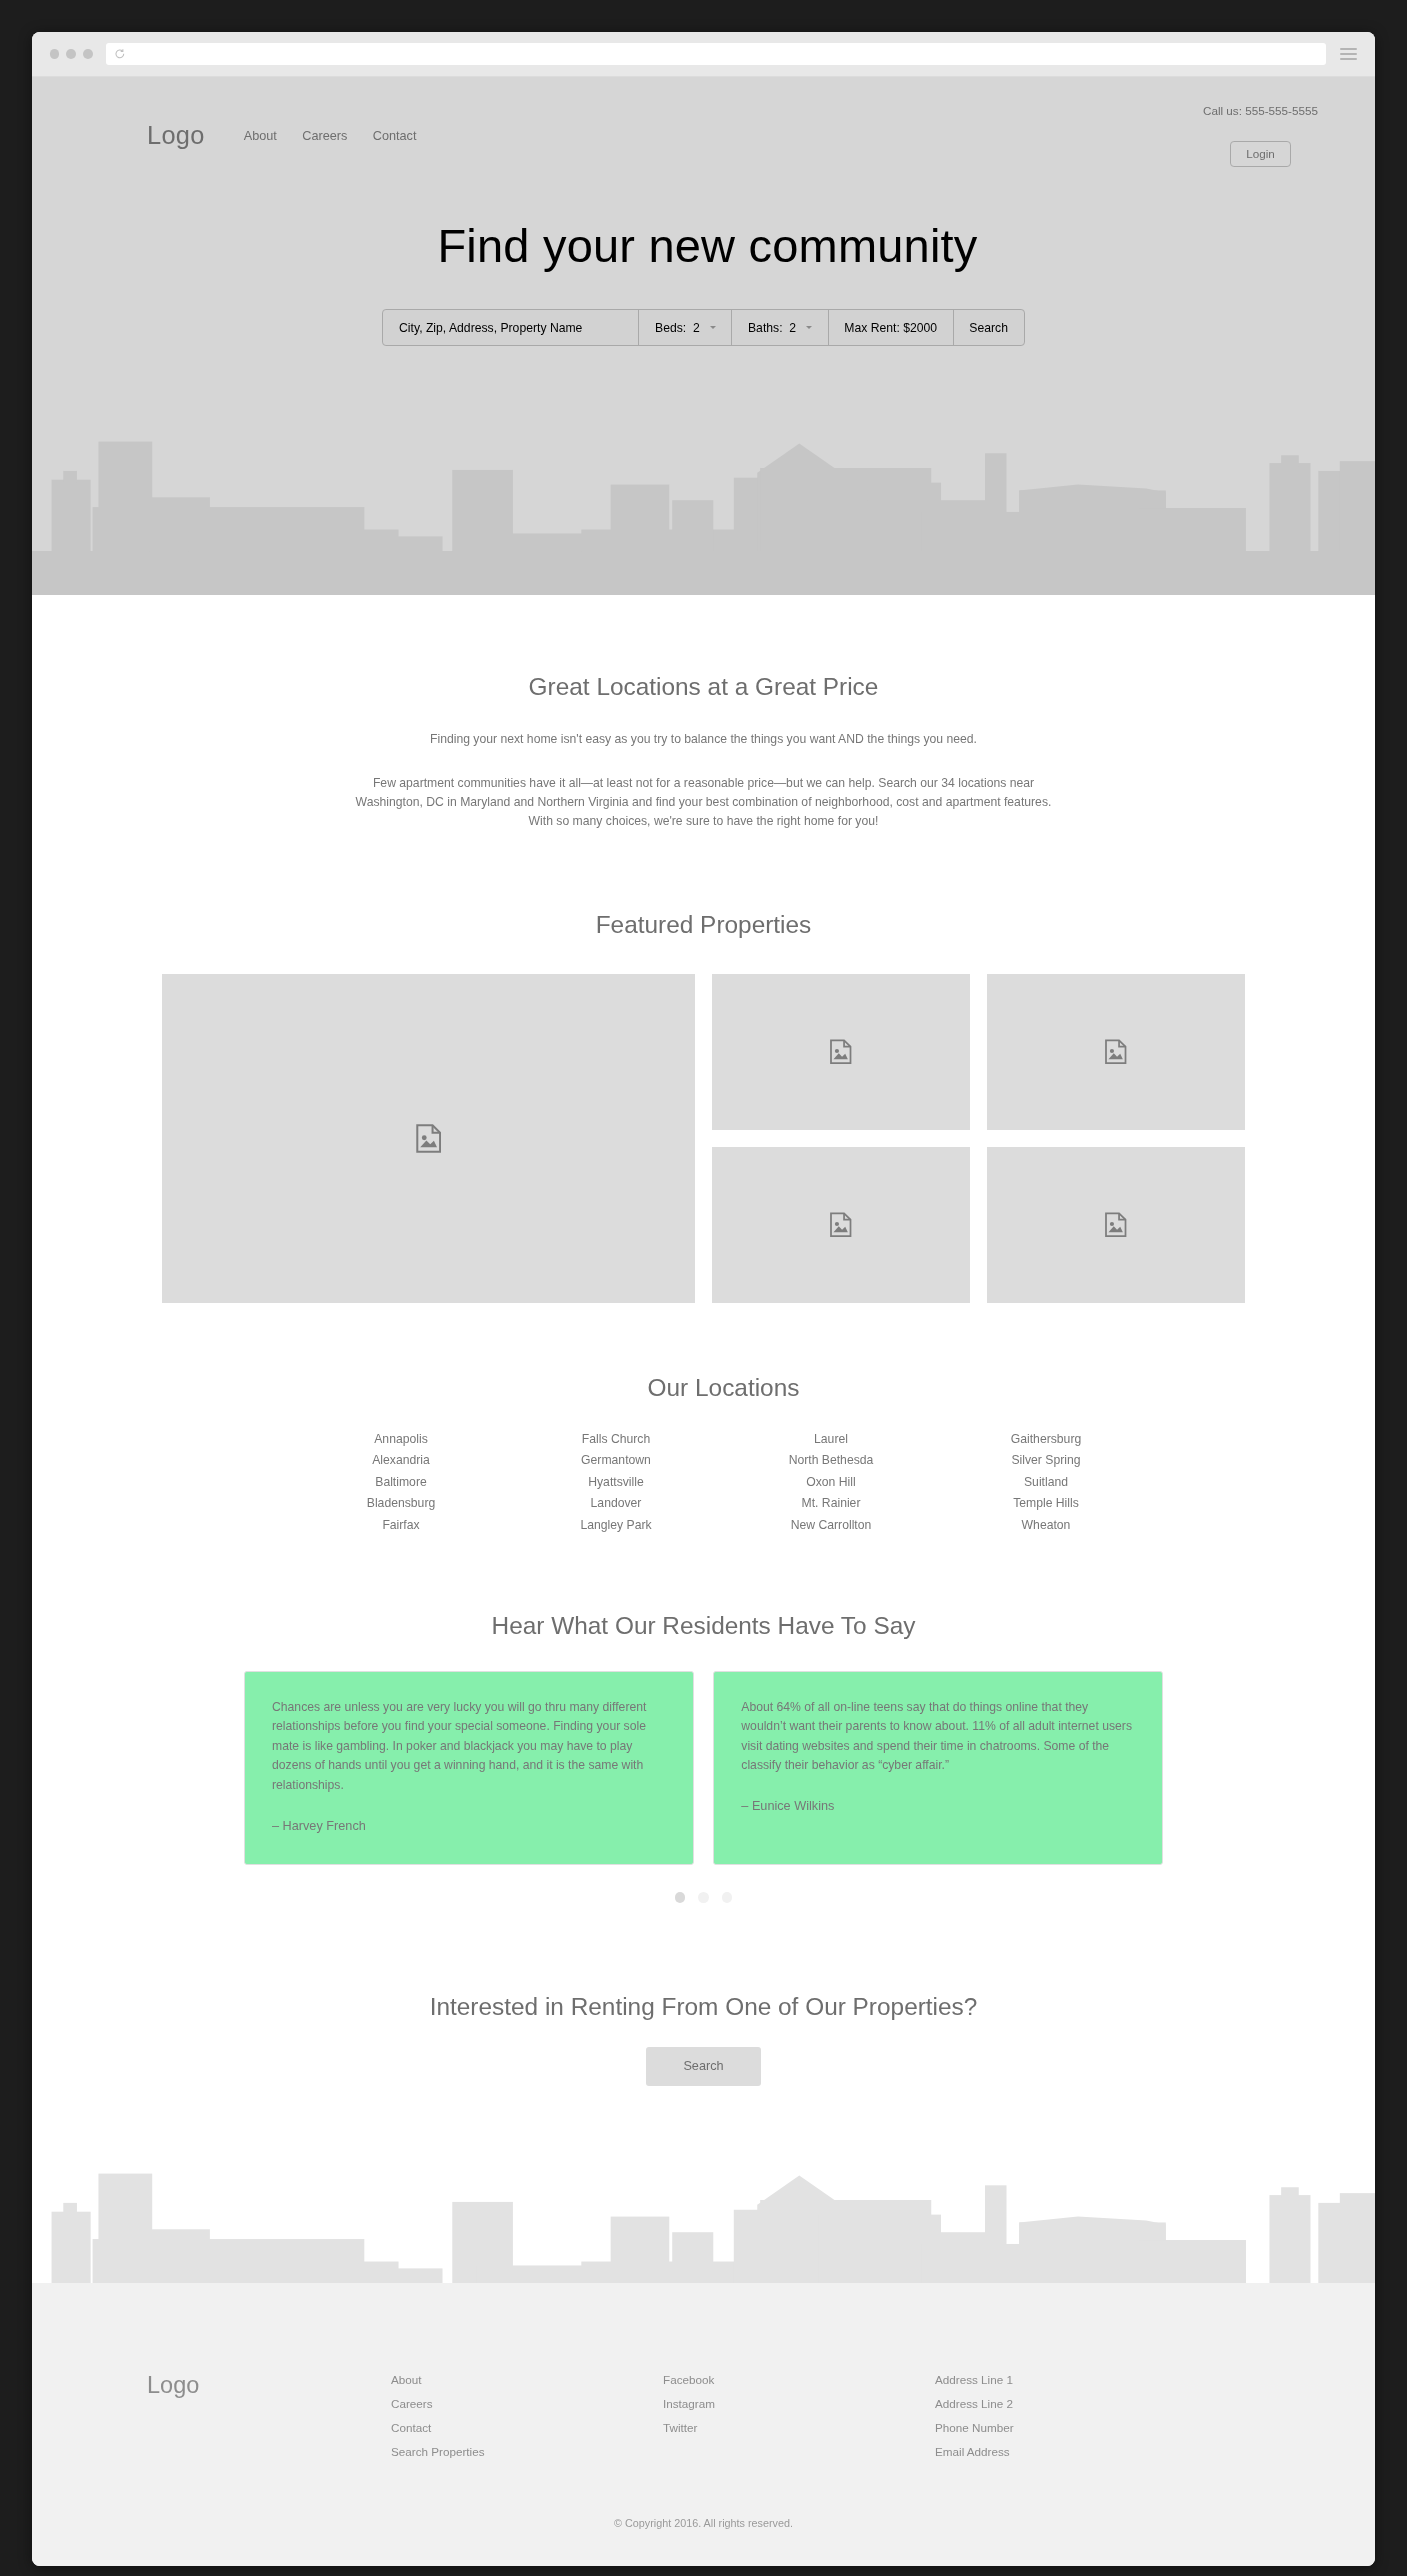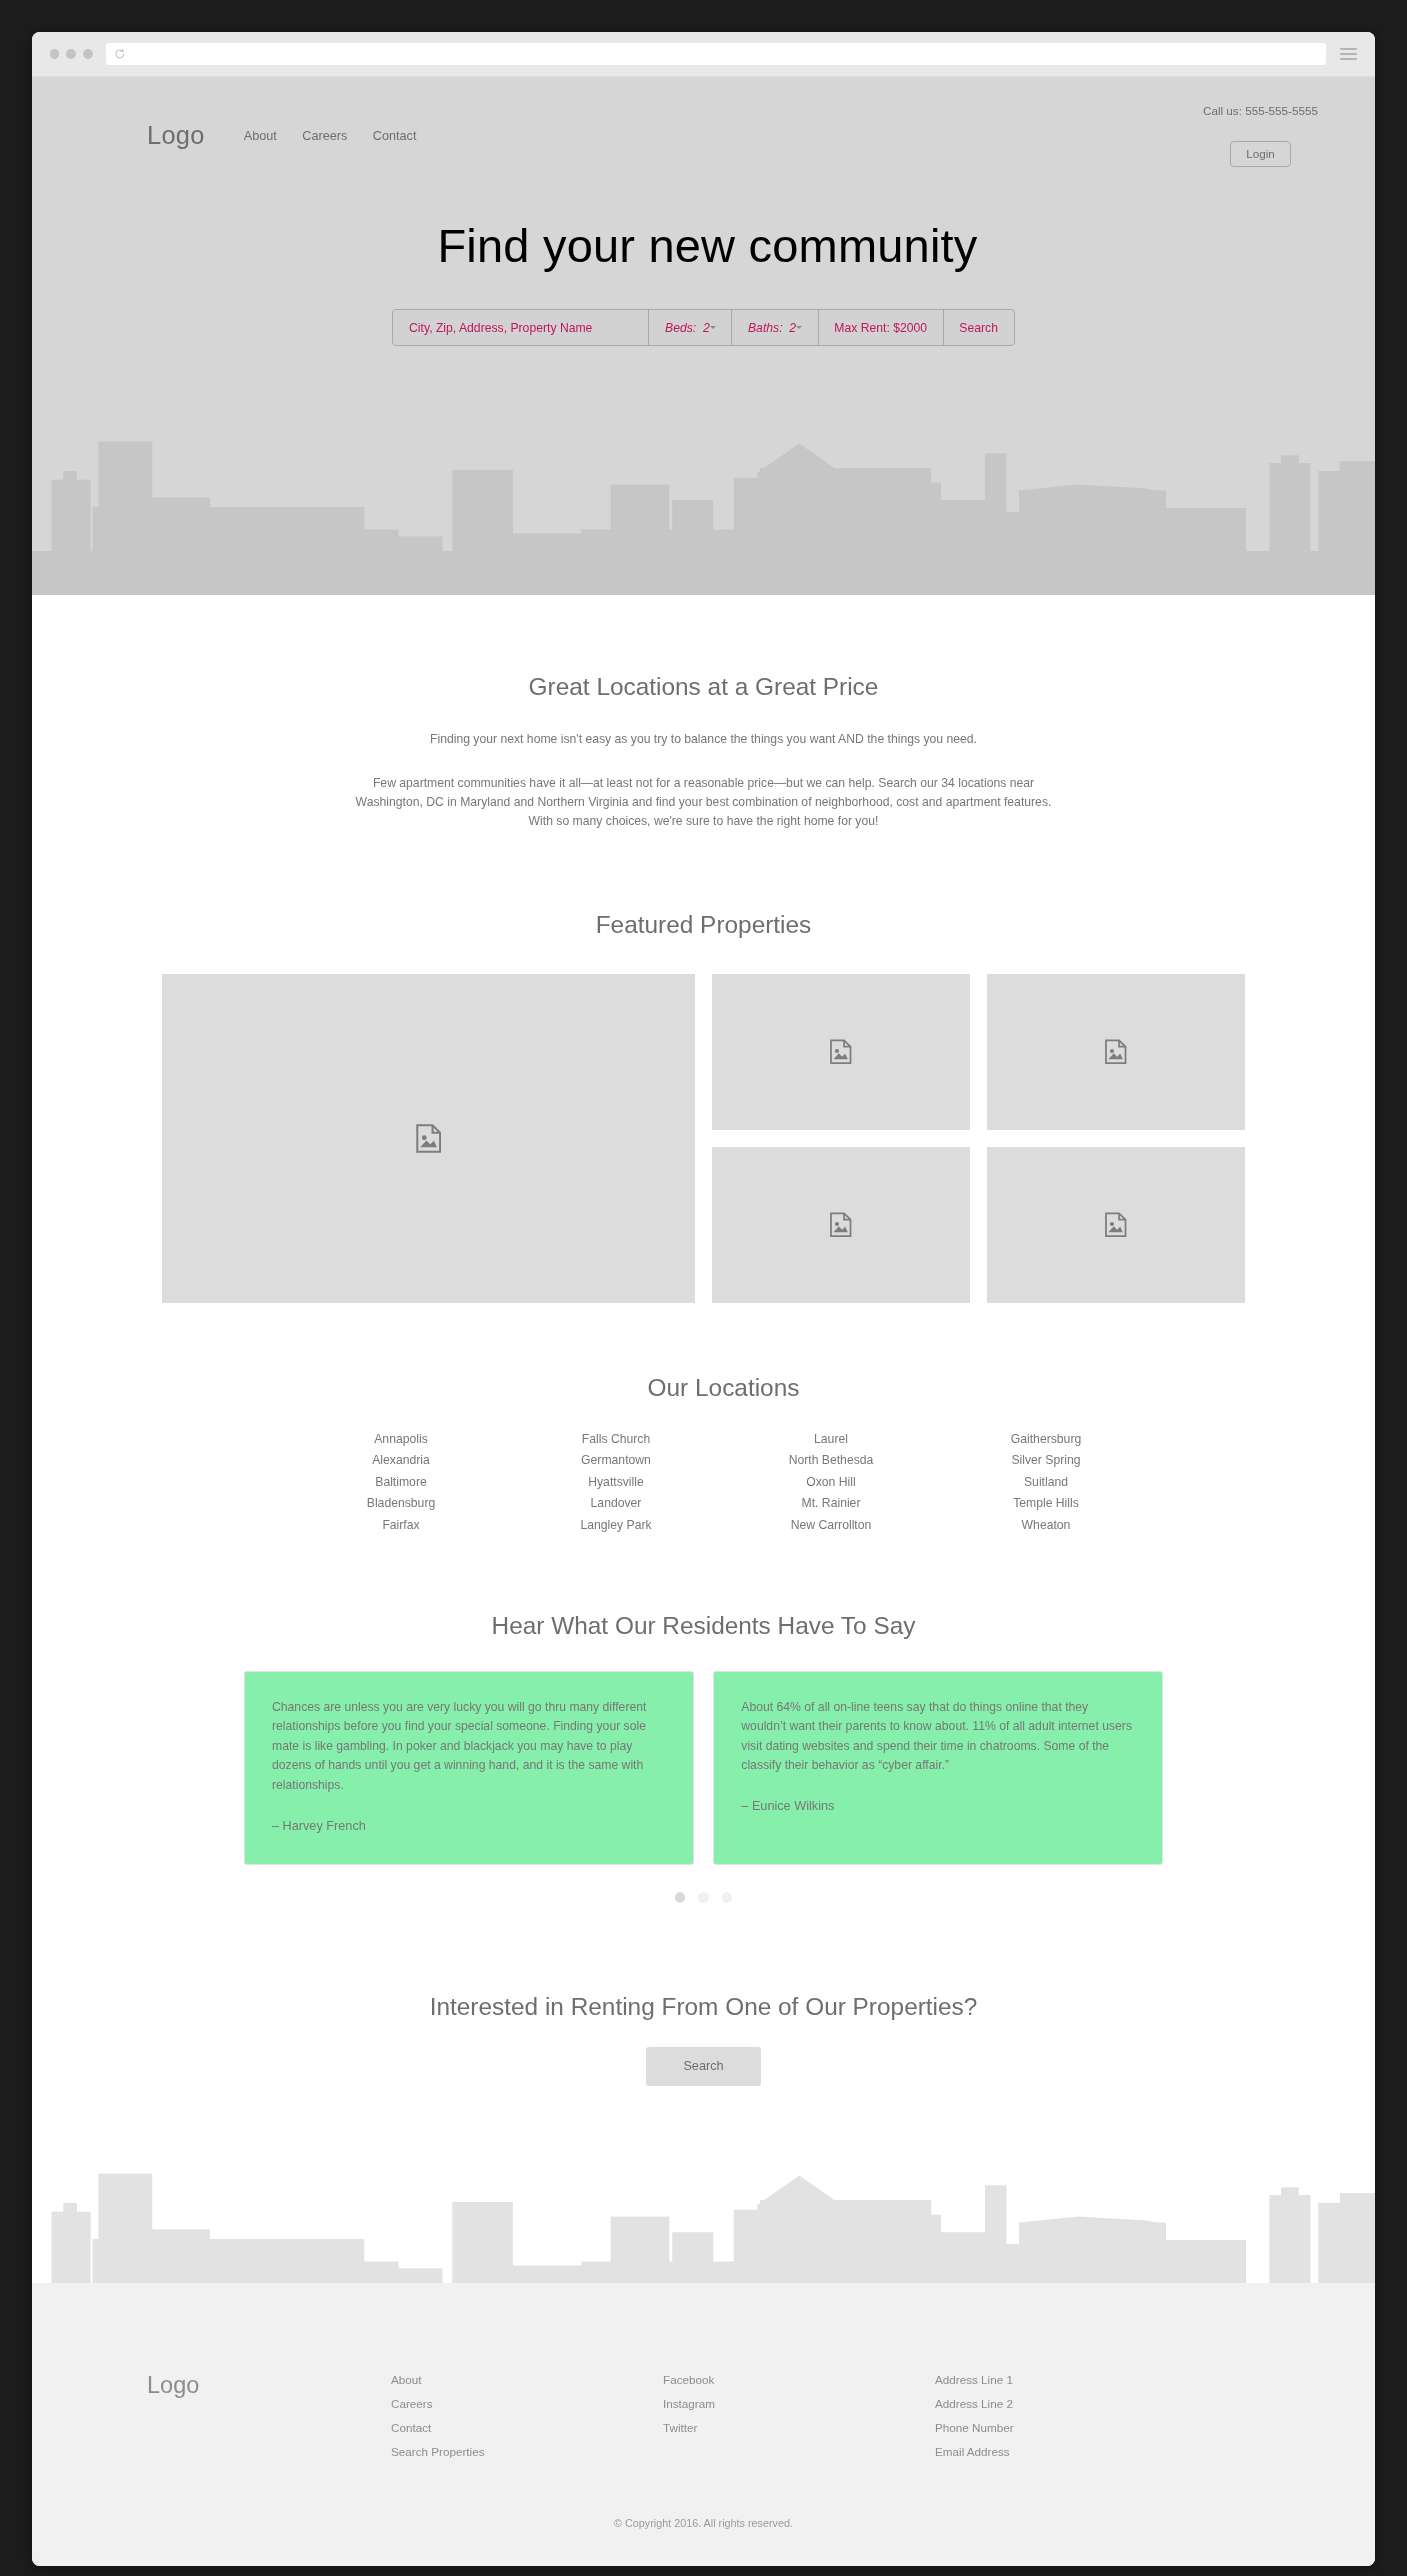--- a/index.html
+++ b/index.html
@@ -112,29 +112,29 @@
     border-radius: 3.9px;
     background: #d2d2d2;
     overflow: hidden;
     height: 37px;
   }
   .searchbar > div {
     display: flex;
     align-items: center;
     padding: 0 15.6px;
     font-size: 12.2px;
-    color: #be185d;
+    color: #000000;
     border-right: 1px solid #a9a9a9;
     height: 100%;
     white-space: nowrap;
     cursor: pointer;
   }
   .searchbar > div:last-child { border-right: none; }
   .sb-text { width: 256px; }
-  .sb-sel { gap: 0; font-style: italic; }
+  .sb-sel { gap: 10px; }
   .caret {
     width: 0; height: 0;
     border-left: 3.9px solid transparent;
     border-right: 3.9px solid transparent;
     border-top: 3.9px solid #8a8a8a;
   }
   .advanced {
     margin-top: 21.5px;
     font-size: 10.8px;
     color: #6e6e6e;

